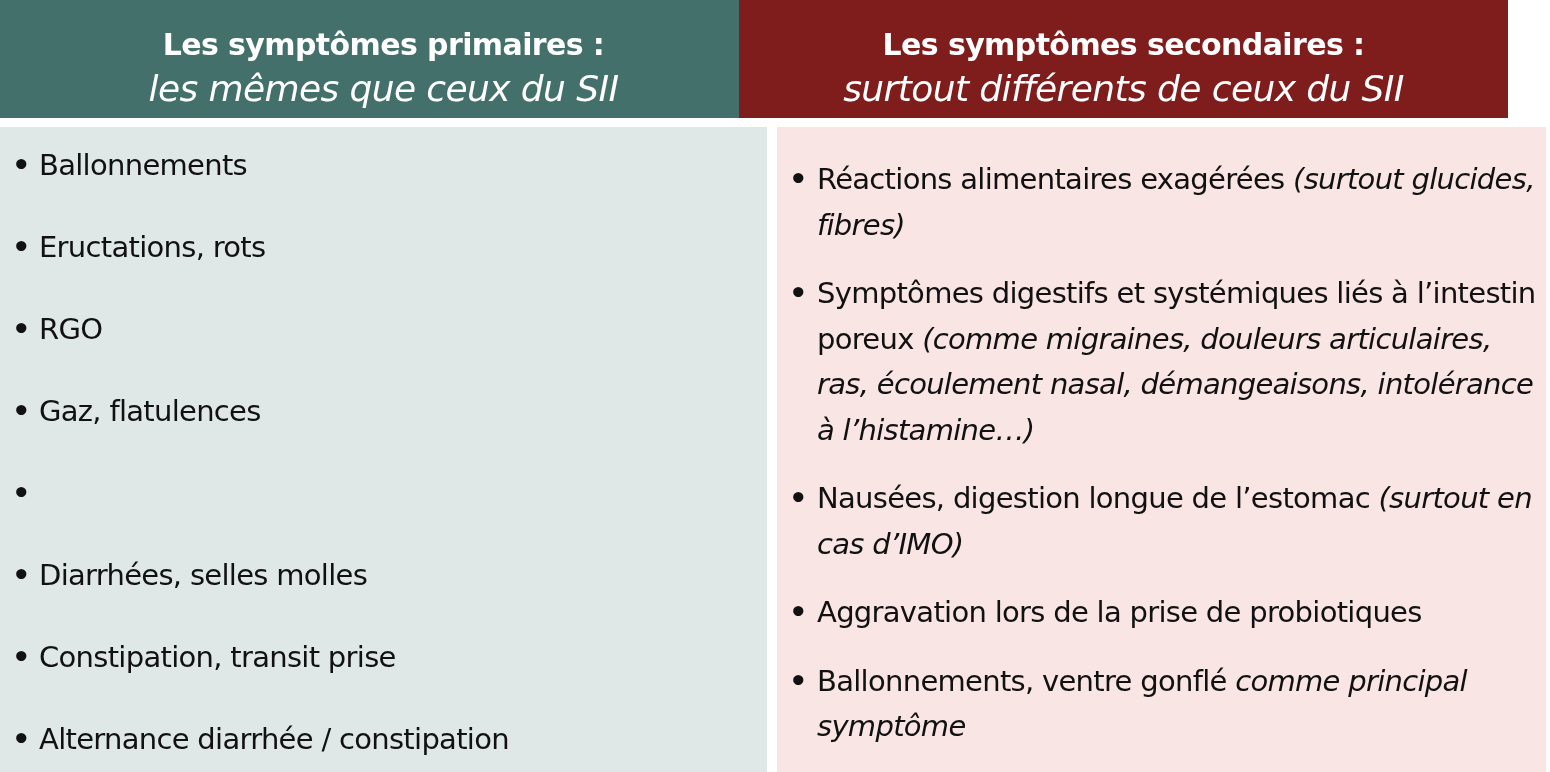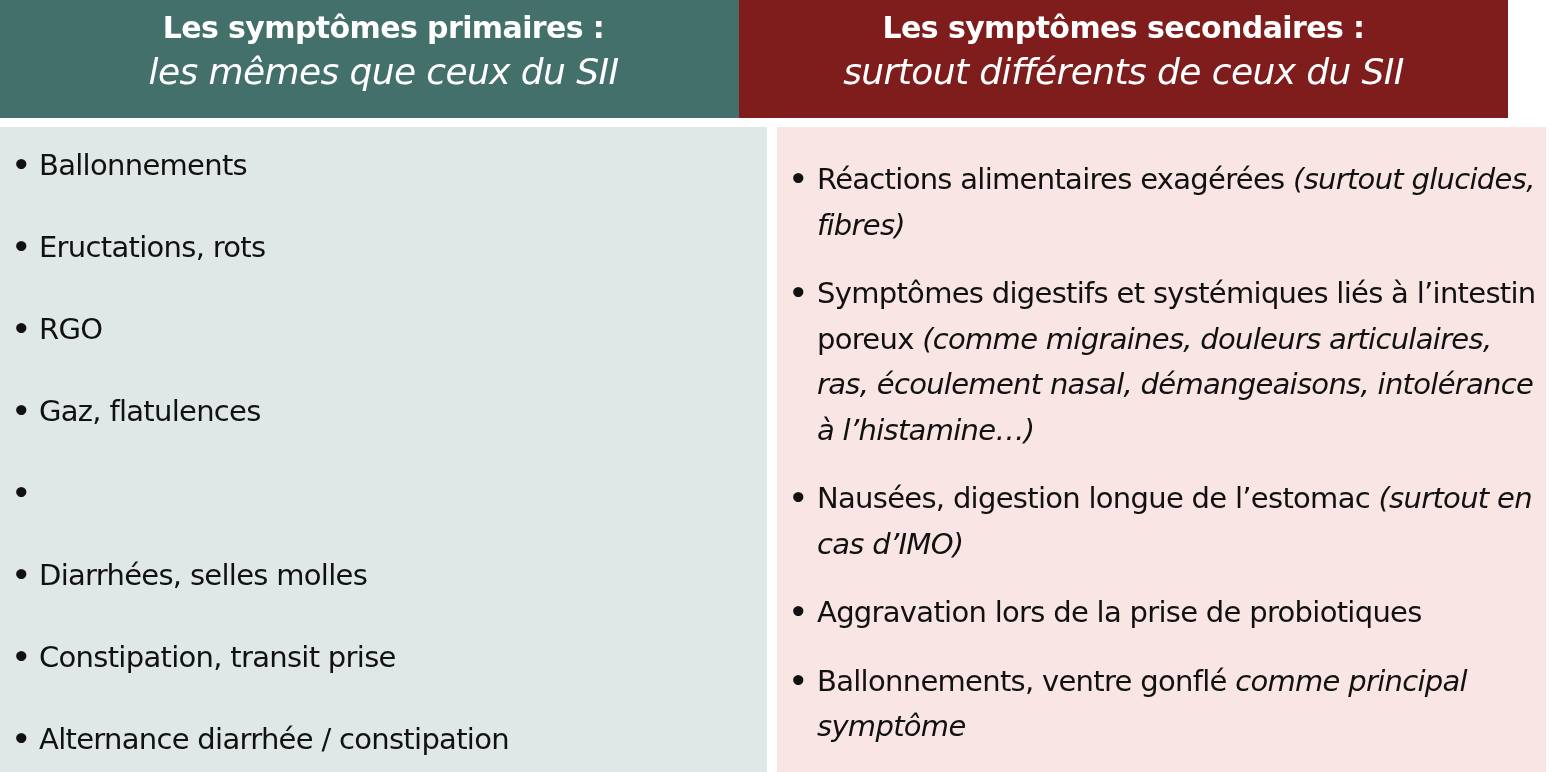--- a/index.html
+++ b/index.html
@@ -1,19 +1,19 @@
 <!DOCTYPE html>
 <html><head>
 <meta charset="utf-8">
 <style>
   html, body { margin:0; padding:0; background:#ffffff; }
   body { width:1550px; height:772px; position:relative; overflow:hidden;
          font-family:"DejaVu Sans", "Liberation Sans", sans-serif; color:#111; }
   .hdr { position:absolute; top:0; height:118px; color:#fff; text-align:center;
-         box-sizing:border-box; padding-top:6px; }
+         box-sizing:border-box; padding-top:23px; }
   .hdr .t1 { font-weight:bold; font-size:30px; line-height:44px; letter-spacing:-0.6px; }
   .hdr .t2 { font-style:italic; font-size:36px; line-height:44px; letter-spacing:-0.6px; }
   #hdr-left { left:0; width:767px; background:#43706a; }
   #hdr-right { left:739px; width:769px; background:#7f1d1d; }
   .body { position:absolute; top:127px; bottom:0; box-sizing:border-box; }
   #body-left { left:0; width:767px; background:#e0e8e7; }
   #body-right { left:777px; width:769px; background:#f9e5e3; }
   ul { list-style:none; margin:0; padding:0; }
   .item { position:relative; padding-left:39px; font-size:29px; letter-spacing:-0.7px; }
   .item .dot { position:absolute; left:12px; top:0; font-weight:bold; }

